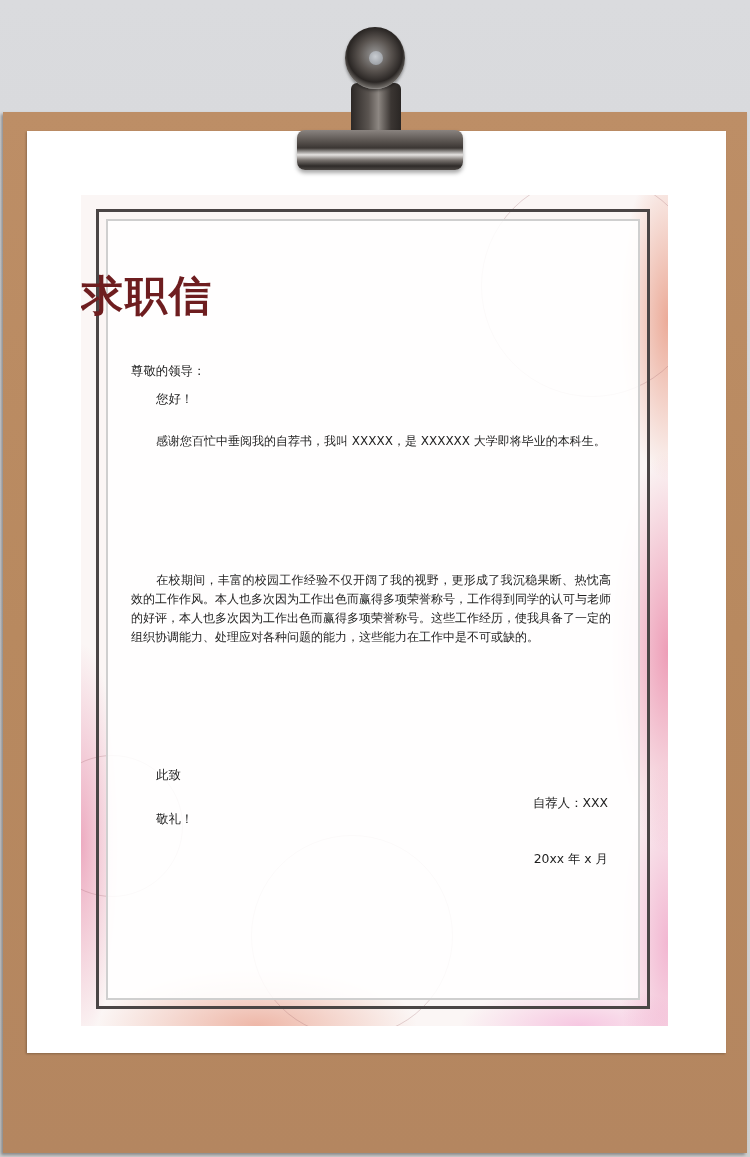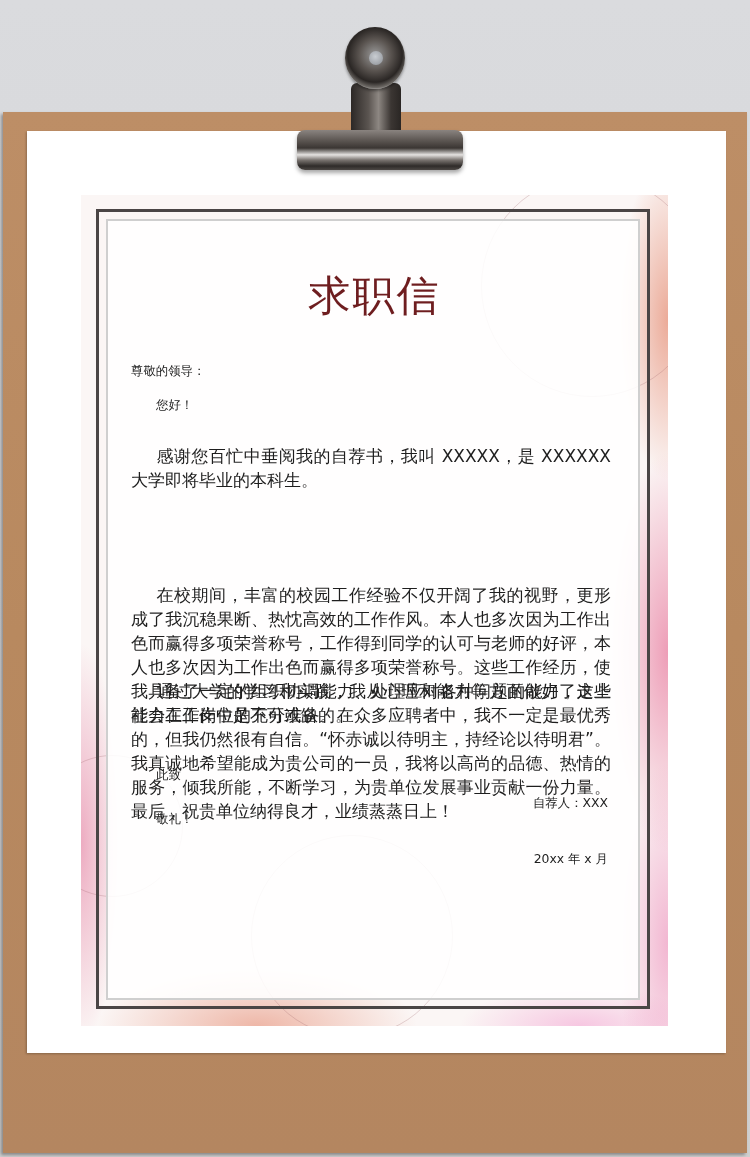--- a/index.html
+++ b/index.html
@@ -43,30 +43,30 @@
   .frame-inner {
     position:absolute; left:25px; top:24px; width:534px; height:781px;
     border:2px solid #cfcfcf;
     box-sizing:border-box;
     background: rgba(255,255,255,0.88);
   }
   .content {
     position:absolute; left:0; top:0; width:587px; height:831px;
   }
   .title {
-    position:absolute; left:0; width:587px; top:73px; text-align:center;
+    position:absolute; left:0; width:587px; top:73px; 
     font-family: "DejaVu Serif", "Liberation Serif", serif;
-    font-weight:normal; font-size:42px; color:#6e1d1f; letter-spacing:2px;
+    font-weight:bold; font-size:42px; color:#6e1d1f; letter-spacing:2px;
   }
   .line {
     position:absolute; left:50px; font-size:12.4px; color:#1e1e1e; white-space:nowrap;
   }
   .para {
-    position:absolute; left:50px; width:480px; font-size:17px; color:#1e1e1e;
-    line-height:24px; text-align:justify;margin-top:12px;
+    position:absolute; left:50px; width:480px; font-size:12px; color:#1e1e1e;
+    line-height:19px; text-align:justify;
   }
   .para .indent { display:inline-block; width:25px; }
   .sig {
     position:absolute; right:60px; font-size:12.4px; color:#1e1e1e; white-space:nowrap; text-align:right;
   }
 
   
   .clip { position:absolute; left:297px; top:25px; width:166px; height:145px; }
   .clip-ring {
     position:absolute; left:48px; top:2px; width:60px; height:62px; border-radius:50%;
@@ -98,25 +98,24 @@
     <div class="flower" style="left:400px; top:-20px; width:220px; height:220px;"></div>
     <div class="flower" style="left:-40px; top:560px; width:140px; height:140px;"></div>
     <div class="flower" style="left:170px; top:640px; width:200px; height:200px;"></div>
     <div class="frame-inner"></div>
     <div class="frame-outer"></div>
 
     <div class="content">
       <div class="title">求职信</div>
 
       <div class="line" style="top:168px;">尊敬的领导：</div>
-      <div class="line" style="left:75px; top:202px;">您好！</div>
+      <div class="line" style="left:75px; top:196px;">您好！</div>
 
       <div class="para" style="top:237px;"><span class="indent"></span><span>感谢您百忙中垂阅我的自荐书，我叫 XXXXX，是 XXXXXX 大学即将毕业的本科生。</span></div>
       <div class="para" style="top:376px;"><span class="indent"></span><span>在校期间，丰富的校园工作经验不仅开阔了我的视野，更形成了我沉稳果断、热忱高效的工作作风。本人也多次因为工作出色而赢得多项荣誉称号，工作得到同学的认可与老师的好评，本人也多次因为工作出色而赢得多项荣誉称号。这些工作经历，使我具备了一定的组织协调能力、处理应对各种问题的能力，这些能力在工作中是不可或缺的。</span></div>
-      <div class="para" style="top:472px;"><span class="indent"></span><span>通过大学的学习和实践，我从心理和能力等方面做好了走上社会工作岗位的充分准备。在众多应聘者中，我不一定是最优秀的，但我仍然很有自信。“怀赤诚以待明主，持经论以待明君”。我真诚地希望能成为贵公司的一员，我将以高尚的品德、热情的服务，倾我所能，不断学习，为贵单位发展事业贡献一份力量。最后，祝贵单位纳得良才，业绩蒸蒸日上！</span></div>
 
       <div class="line" style="left:75px; top:572px;">此致</div>
       <div class="line" style="left:75px; top:616px;">敬礼！</div>
 
       <div class="sig" style="top:600px;">自荐人：XXX</div>
       <div class="sig" style="top:656px;">20xx 年 x 月</div>
     </div>
   </div>
 </div>
 

